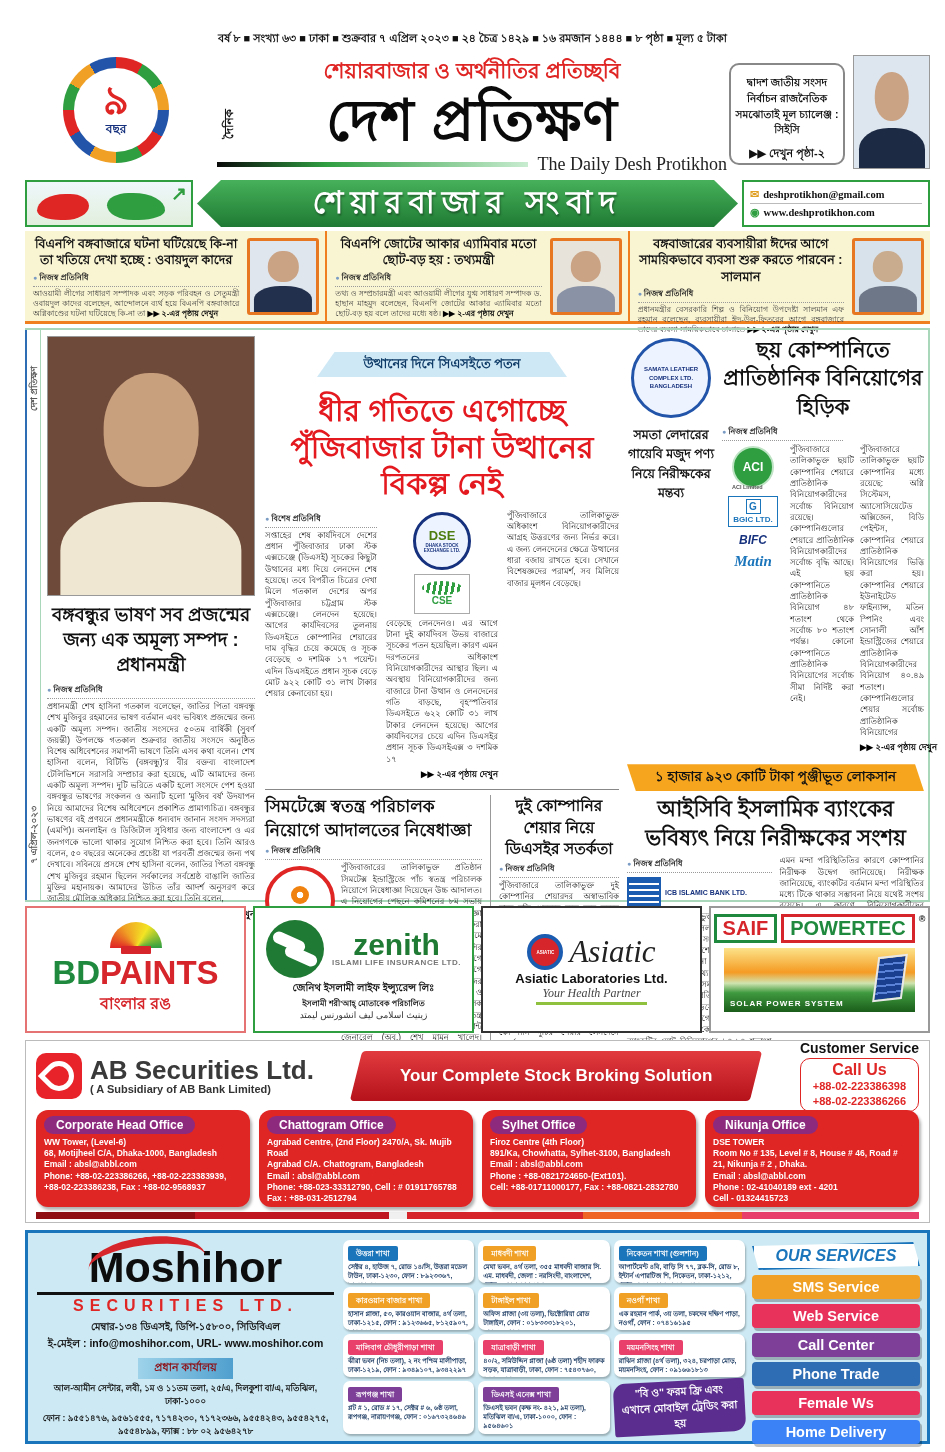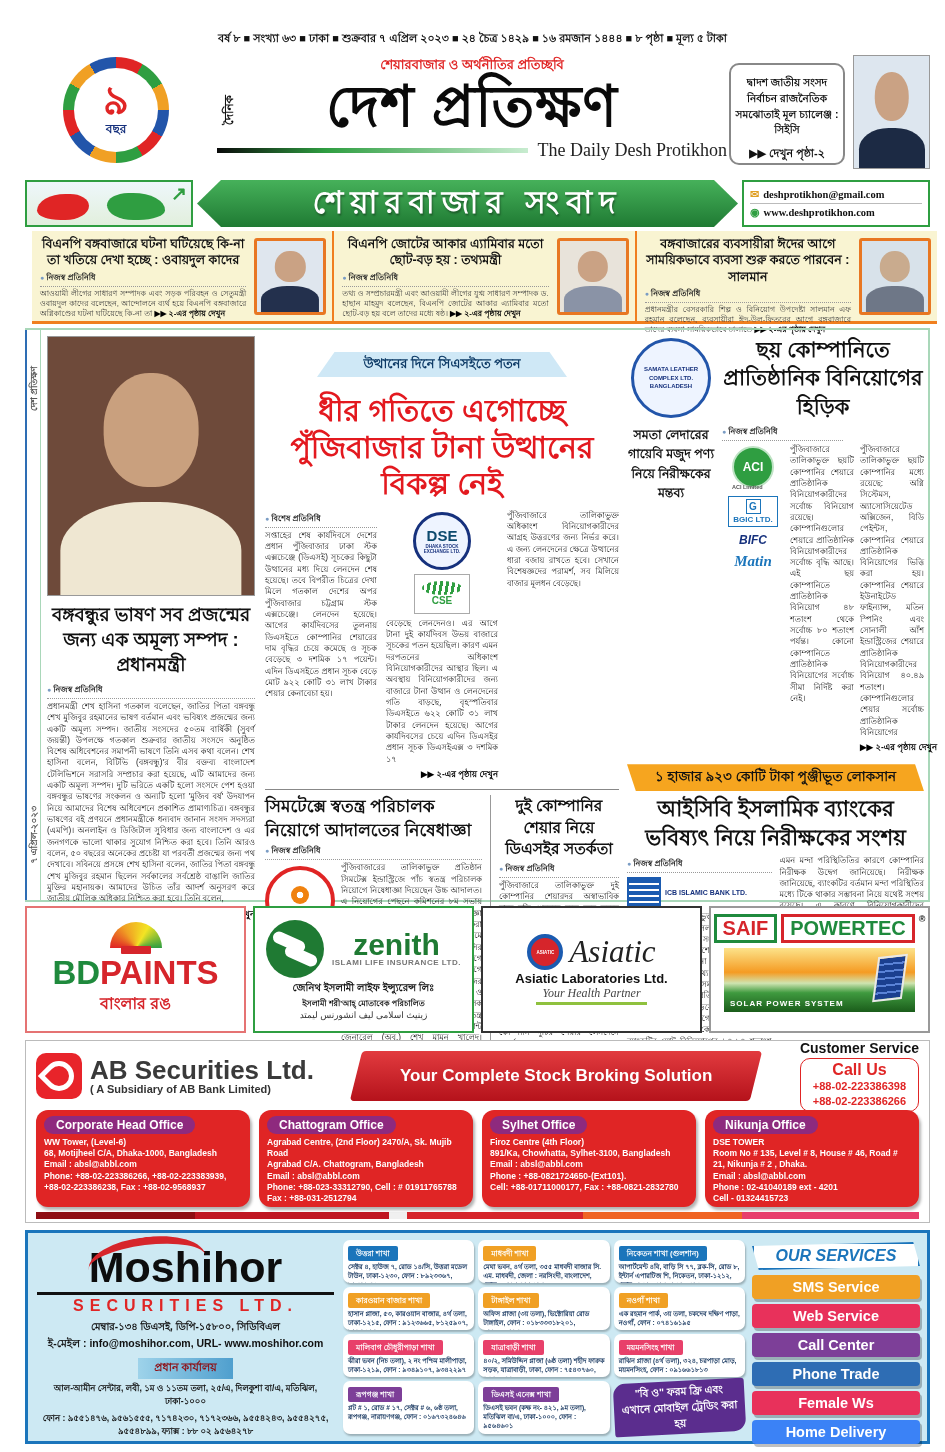--- a/index.html
+++ b/index.html
@@ -12,21 +12,21 @@
 
   
   .masthead{position:absolute;top:55px;left:25px;width:905px;height:120px}
   .badge{position:absolute;left:38px;top:2px;width:106px;height:106px;border-radius:50%;
     background:conic-gradient(#e02525 0 30deg,#2f9e41 30deg 60deg,#f0a024 60deg 90deg,#2255aa 90deg 120deg,#e02525 120deg 150deg,#2f9e41 150deg 180deg,#f0a024 180deg 210deg,#2255aa 210deg 240deg,#e02525 240deg 270deg,#2f9e41 270deg 300deg,#f0a024 300deg 330deg,#2255aa 330deg 360deg);
     display:flex;align-items:center;justify-content:center}
   .badge-inner{width:84px;height:84px;border-radius:50%;background:#fff;display:flex;flex-direction:column;align-items:center;justify-content:center}
   .badge-num{color:#e02525;font-size:40px;font-weight:900;line-height:1}
   .badge-lbl{color:#16317d;font-size:12px;font-weight:800}
   .mast-center{position:absolute;left:192px;top:0;width:510px;text-align:center}
-  .tagline{color:#e02525;font-weight:800;font-size:13px}
+  .tagline{color:#e02525;font-weight:800;font-size:21px}
   .title-row{position:relative;margin-top:1px}
   .daily{position:absolute;left:2px;bottom:12px;writing-mode:vertical-rl;transform:rotate(180deg);font-size:12px;font-weight:800}
   .mast-title{font-size:57px;font-weight:900;letter-spacing:1px;line-height:1.05;color:#0a0a0a}
   .rule-row{display:flex;align-items:center;margin-top:3px}
   .grule{flex:1;height:5px;background:linear-gradient(90deg,#0a0a0a,#2f9e41 35%,#c8ecd0)}
   .eng{font-family:"Liberation Serif",serif;font-size:18px;margin-left:10px;white-space:nowrap;color:#222}
   .promo{position:absolute;left:704px;top:8px;width:116px;height:102px;border:2px solid #888;border-radius:10px;padding:10px 4px 4px;text-align:center;font-size:10.5px;font-weight:800;line-height:1.5}
   .promo-link{display:block;margin-top:7px;font-size:11px;font-weight:800}
   .promo-photo{position:absolute;left:828px;top:0;width:77px;height:114px;border:1px solid #999}
 
@@ -47,21 +47,21 @@
   .bull{position:absolute;right:26px;bottom:5px;width:58px;height:27px;background:#2f9e41;border-radius:40% 60% 50% 50%/50% 70% 40% 60%}
   .bull-arrow{position:absolute;right:4px;top:0;color:#2f9e41;font-weight:900;font-size:19px}
   .banner-mid{flex:1;background:linear-gradient(180deg,#46b15a,#1f7a33);clip-path:polygon(24px 0,calc(100% - 24px) 0,100% 50%,calc(100% - 24px) 100%,24px 100%,0 50%);display:flex;align-items:center;justify-content:center;color:#fff;font-size:31px;font-weight:900;letter-spacing:7px;text-shadow:1px 2px 2px rgba(0,0,0,.35)}
   .banner-contact{width:188px;border:2px solid #2f9e41;background:#fff;display:flex;flex-direction:column;justify-content:center;padding:2px 6px;font-size:10.5px;font-weight:bold;font-family:"Liberation Serif",serif}
   .bc-row{display:flex;align-items:center;gap:4px;padding:2px 0}
   .bc-row + .bc-row{border-top:1px solid #bbb}
   .ic-mail{color:#e0a024;font-size:11px}
   .ic-web{color:#2f9e41;font-size:11px}
 
   
-  .strip{position:absolute;top:231px;left:32px;width:905px;height:93px;background:#f9f4d2;border-bottom:3px solid #f07f1f;display:flex}
+  .strip{position:absolute;top:231px;left:25px;width:905px;height:93px;background:#f9f4d2;border-bottom:3px solid #f07f1f;display:flex}
   .story{flex:1;position:relative;padding:5px 86px 3px 8px;border-right:2.5px solid #f07f1f}
   .story:last-child{border-right:none}
   .story-headline{font-size:12.5px;font-weight:800;text-align:center;line-height:1.3}
   .byline{font-size:8px;font-weight:bold;color:#222;padding:2px 0;border-bottom:1px dotted #999;margin-bottom:2px;text-align:left}
   .byline::before{content:"● ";color:#7a9cc4;font-size:7px}
   .story-body{font-size:7.8px;color:#3a3a3a;line-height:1.3;text-align:justify}
   .jump{font-weight:800;color:#000;white-space:nowrap}
   .story-photo{position:absolute;right:6px;top:7px;width:72px;height:77px;border:3px solid #e87722;border-radius:3px}
 
   
@@ -75,21 +75,21 @@
   .photo-hasina{width:100%;height:260px;border:1px solid #999}
   .left-headline{font-size:18.5px;font-weight:800;text-align:center;line-height:1.35;margin-top:7px}
   .col-left .byline{margin-top:3px}
 
   .col-mid{position:absolute;left:240px;top:6px;width:354px}
   .kicker{width:250px;margin:16px auto;background:#cfe8f6;color:#0d3a66;font-weight:800;font-size:13px;text-align:center;padding:2px 0;clip-path:polygon(7% 0,93% 0,100% 100%,0 100%)}
   .main-headline{color:#e3191f;font-size:30px;font-weight:900;text-align:center;line-height:1.22;margin:5px 0 7px}
   .main-cols{display:flex;gap:9px}
   .mcol{flex:1;min-width:0}
   .dse-logo{width:58px;height:58px;border-radius:50%;border:3px solid #16317d;background:#eef4ff;margin:2px auto 4px;display:flex;flex-direction:column;align-items:center;justify-content:center;text-align:center}
-  .dse-txt{color:#0c4a6e;font-weight:900;font-size:15px}
+  .dse-txt{color:#4d7c0f;font-weight:900;font-size:13px}
   .dse-sub{color:#16317d;font-size:4.5px;font-weight:bold}
   .cse-logo{width:56px;height:40px;border:1px solid #aaa;background:#fff;margin:2px auto 4px;display:flex;flex-direction:column;align-items:center;justify-content:center}
   .cse-wave{width:40px;height:14px;background:repeating-linear-gradient(100deg,#2f9e41 0 3px,#fff 3px 6px);border-radius:50%}
   .cse-txt{color:#2f9e41;font-weight:900;font-size:10px}
   .mid-split{border-top:1.5px solid #888;margin:7px 0 5px}
   .mid-bottom{display:flex}
   .simtex-art{width:226px;padding-right:8px;border-right:1px solid #999}
   .simtex-headline{font-size:17px;font-weight:800;text-align:left;line-height:1.4}
   .sim-flex{display:flex;gap:6px;margin-top:2px}
   .simtex-logo{width:70px;height:70px;flex:none;border:4px solid #e02525;border-radius:50%;background:#fff;display:flex;flex-direction:column;align-items:center;justify-content:center;margin-top:4px}

